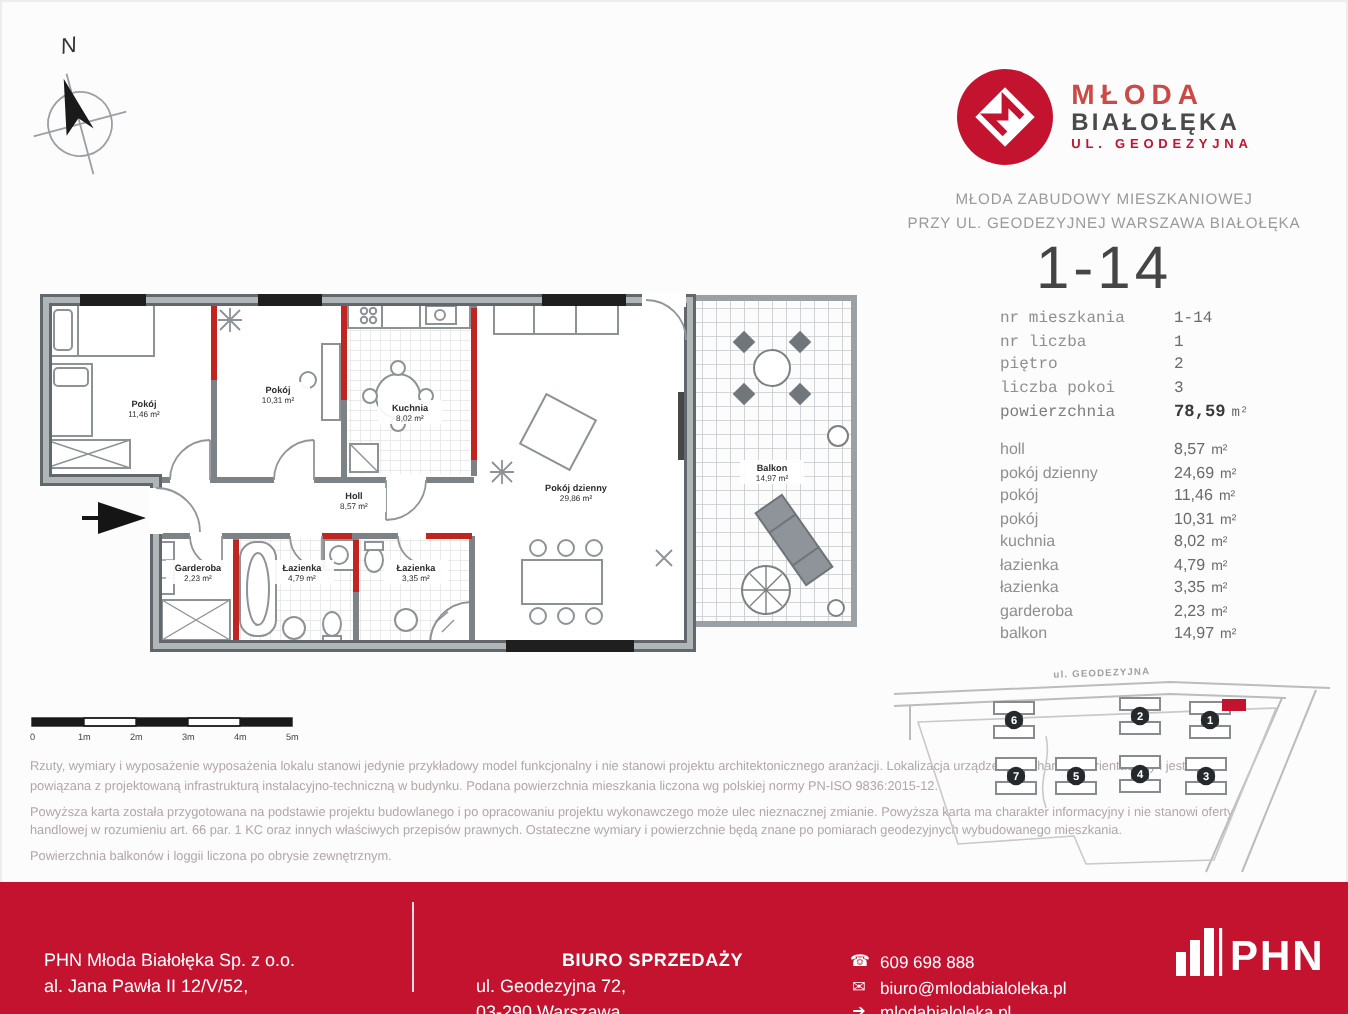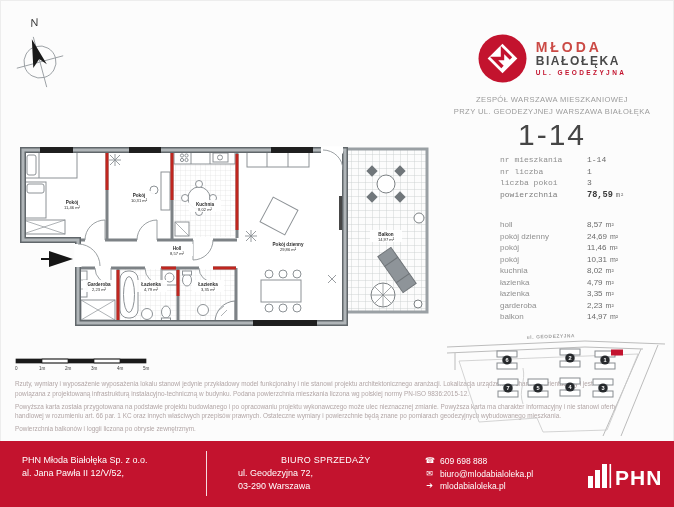--- a/index.html
+++ b/index.html
@@ -35,24 +35,24 @@
   .rn{font-size:4.6px;font-weight:bold;fill:#2c2c2c;}
   .ra{font-size:4.1px;fill:#2c2c2c;}
   .scalebar{position:absolute;left:15px;top:355px;width:150px;height:20px;}
 
   
   .disclaimer{position:absolute;left:15px;top:379px;width:608px;color:#b2a6a6;font-size:6.4px;line-height:1.5;}
   .disclaimer p{margin:0 0 3.5px 0;}
 
   
   .footer{position:absolute;left:0;right:0;top:441px;height:66px;background:#c3132e;color:#ffffff;}
-  .f-col{position:absolute;font-size:9px;line-height:13px;}
+  .f-col{position:absolute;font-size:9px;line-height:13px;margin-top:20px;}
   .f-company{left:22px;top:13px;}
   .f-office{left:238px;top:13px;}
-  .f-office .f-title{font-weight:normal;letter-spacing:.3px;padding-left:43px;}
+  .f-office .f-title{font-weight:bold;letter-spacing:.3px;padding-left:43px;}
   .f-divider{position:absolute;left:206px;top:10px;width:1px;height:45px;background:rgba(255,255,255,.85);}
   .f-contact{left:425px;top:14px;font-size:8.5px;line-height:12.5px;}
   .f-contact .row{display:flex;align-items:center;gap:6px;}
   .f-contact .ico{font-size:8px;width:9px;display:inline-block;text-align:center;}
   .f-logo{position:absolute;left:586px;top:15px;width:78px;height:38px;}
 </style>
 </head>
 <body>
 
 <div class="page">
@@ -302,34 +302,38 @@
         </g>
       </svg>
       <div class="logo-text">
         <div class="lt1">MŁODA</div>
         <div class="lt2">BIAŁOŁĘKA</div>
         <div class="lt3">UL. GEODEZYJNA</div>
       </div>
     </div>
 
     <div class="tagline">
-      <div>ZESPÓŁ WARSZAWA MIESZKANIOWEJ</div>
+      <div>MŁODA ZABUDOWY MIESZKANIOWEJ</div>
       <div>PRZY UL. GEODEZYJNEJ WARSZAWA BIAŁOŁĘKA</div>
     </div>
 
     <div class="unit-number">1-14</div>
 
     <div class="spec-table t-details">
       <div class="spec-row">
         <span class="spec-label">nr mieszkania</span>
         <span class="spec-value"><span class="val">1-14</span><span class="unit"></span></span>
       </div>
       <div class="spec-row">
         <span class="spec-label">nr liczba</span>
         <span class="spec-value"><span class="val">1</span><span class="unit"></span></span>
+      </div>
+      <div class="spec-row">
+        <span class="spec-label">piętro</span>
+        <span class="spec-value"><span class="val">2</span><span class="unit"></span></span>
       </div>
       <div class="spec-row">
         <span class="spec-label">liczba pokoi</span>
         <span class="spec-value"><span class="val">3</span><span class="unit"></span></span>
       </div>
       <div class="spec-row row-strong">
         <span class="spec-label">powierzchnia</span>
         <span class="spec-value"><span class="val">78,59</span><span class="unit">m²</span></span>
       </div>
     </div>

